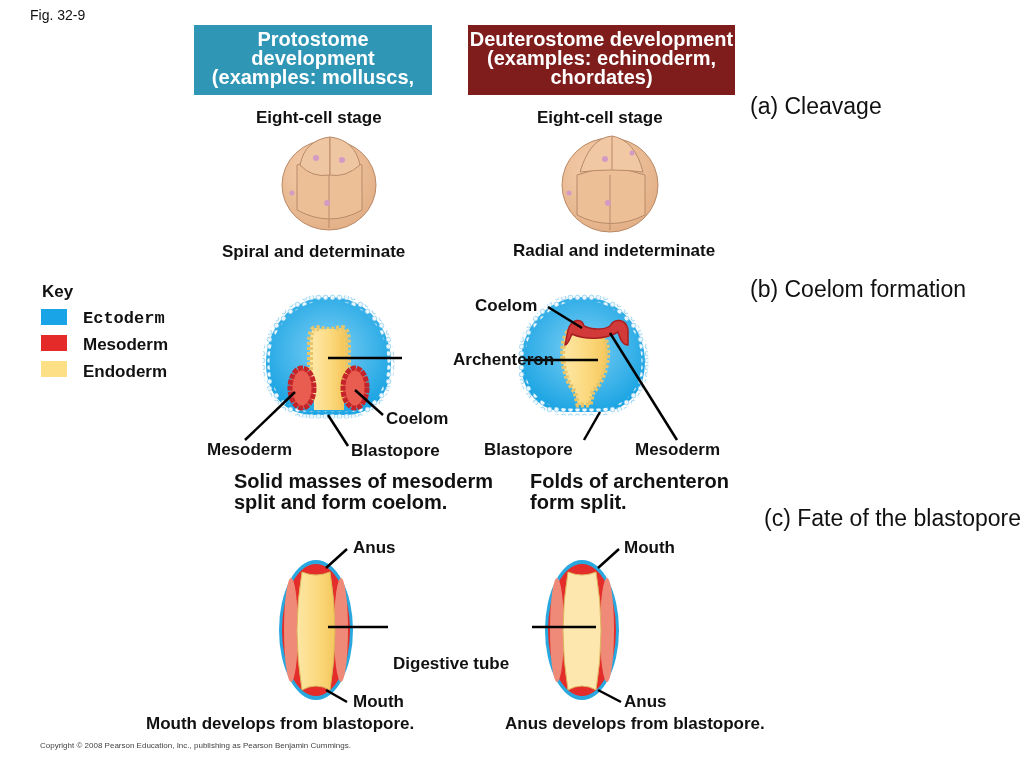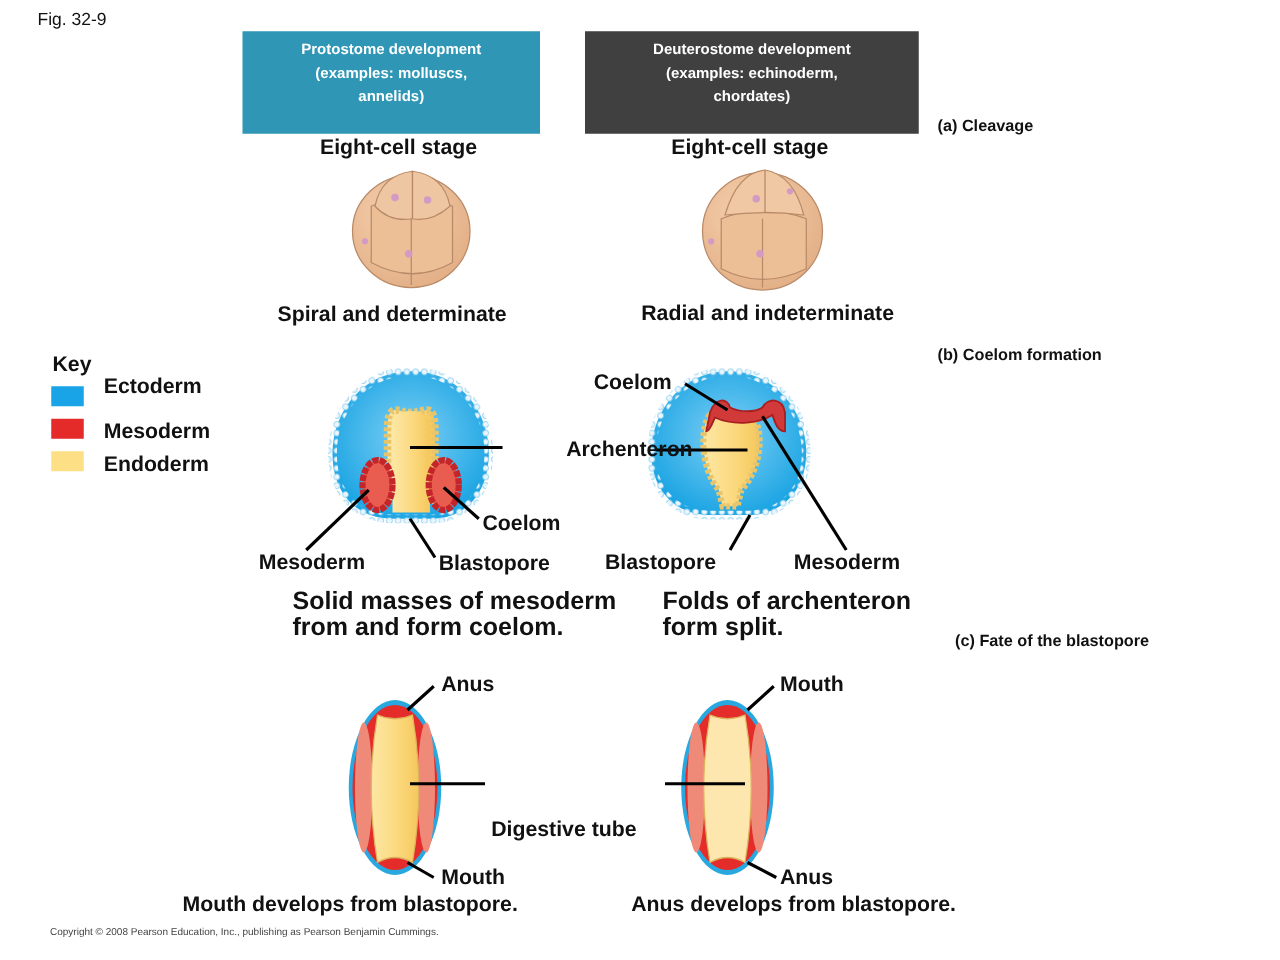--- a/index.html
+++ b/index.html
@@ -1,60 +1,59 @@
 <!DOCTYPE html>
 <html><head>
 <meta charset="utf-8">
 <style>
   html, body { margin:0; padding:0; }
   body { width:1024px; height:768px; background:#ffffff; position:relative; overflow:hidden;
          font-family:"Liberation Sans", sans-serif; color:#111; }
   .abs { position:absolute; }
   .lbl { font-weight:bold; font-size:17px; white-space:nowrap; }
   .fig { font-size:14px; left:30px; top:7px; }
-  .hdr { width:238px; height:82px; color:#fff; font-weight:bold; font-size:12px; text-align:center;
+  .hdr { width:238px; height:70px; color:#fff; font-weight:bold; font-size:20px; text-align:center;
          line-height:19px; box-sizing:border-box; padding-top:5px; }
   .hdr-pro { left:194px; top:25px; background:#2f96b5; }
-  .hdr-deu { left:468px; top:25px; width:267px; background:#404040; }
-  .sec { font-weight:bold; font-size:13px; }
+  .hdr-deu { left:468px; top:25px; width:267px; background:#7f1d1d; }
+  .sec { font-weight:normal; font-size:23px; }
   .key-sw { width:26px; height:16px; left:41px; }
   .caption { font-weight:bold; font-size:20px; line-height:21px; }
   .copyright { font-size:8px; color:#444; left:40px; top:741px; }
   svg { position:absolute; left:0; top:0; }
 </style>
 </head>
 <body>
 
 <div class="abs fig">Fig. 32-9</div>
 
 <div class="abs hdr hdr-pro">
   <div>Protostome development</div>
   <div>(examples: molluscs,</div>
-  <div>annelids)</div>
 </div>
 <div class="abs hdr hdr-deu">
   <div>Deuterostome development</div>
   <div>(examples: echinoderm,</div>
   <div>chordates)</div>
 </div>
 
 <div class="abs sec" style="left:750px;top:93px;">(a) Cleavage</div>
 <div class="abs sec" style="left:750px;top:276px;">(b) Coelom formation</div>
 <div class="abs sec" style="left:752px;top:505px;margin-left:12px;">(c) Fate of the blastopore</div>
 
 <div class="abs lbl" style="left:256px;top:108px;">Eight-cell stage</div>
 <div class="abs lbl" style="left:537px;top:108px;">Eight-cell stage</div>
 <div class="abs lbl" style="left:222px;top:242px;">Spiral and determinate</div>
 <div class="abs lbl" style="left:485px;top:241px;margin-left:28px;">Radial and indeterminate</div>
 
 <div class="abs lbl" style="left:42px;top:282px;">Key</div>
 <div class="abs key-sw" style="top:309px;background:#18a4e6;"></div>
 <div class="abs key-sw" style="top:335px;background:#e52a2a;"></div>
 <div class="abs key-sw" style="top:361px;background:#fde085;"></div>
-<div class="abs lbl" style="left:83px;top:299px;">Ectoderm</div>
+<div class="abs lbl" style="left:83px;top:309px;font-family:Liberation Mono, monospace;">Ectoderm</div>
 <div class="abs lbl" style="left:83px;top:335px;">Mesoderm</div>
 <div class="abs lbl" style="left:83px;top:362px;">Endoderm</div>
 
 <svg width="1024" height="768" viewBox="0 0 1024 768">
   <defs>
     <radialGradient id="cellGrad" cx="40%" cy="35%" r="70%">
       <stop offset="0%" stop-color="#f6d2b0"></stop>
       <stop offset="100%" stop-color="#e2ae85"></stop>
     </radialGradient>
     <linearGradient id="endoGrad" x1="0" x2="1">
@@ -148,21 +147,21 @@
 <div class="abs lbl" style="left:475px;top:296px;">Coelom</div>
 <div class="abs lbl" style="left:405px;top:350px;margin-left:48px;">Archenteron</div>
 <div class="abs lbl" style="left:386px;top:409px;">Coelom</div>
 <div class="abs lbl" style="left:207px;top:440px;">Mesoderm</div>
 <div class="abs lbl" style="left:351px;top:441px;">Blastopore</div>
 <div class="abs lbl" style="left:484px;top:440px;">Blastopore</div>
 <div class="abs lbl" style="left:635px;top:440px;">Mesoderm</div>
 
 <div class="abs caption" style="left:234px;top:471px;">
   <div>Solid masses of mesoderm</div>
-  <div>from and form coelom.</div>
+  <div>split and form coelom.</div>
 </div>
 <div class="abs caption" style="left:530px;top:471px;">
   <div>Folds of archenteron</div>
   <div>form split.</div>
 </div>
 
 <div class="abs lbl" style="left:353px;top:538px;">Anus</div>
 <div class="abs lbl" style="left:353px;top:692px;">Mouth</div>
 <div class="abs lbl" style="left:624px;top:538px;">Mouth</div>
 <div class="abs lbl" style="left:624px;top:692px;">Anus</div>

